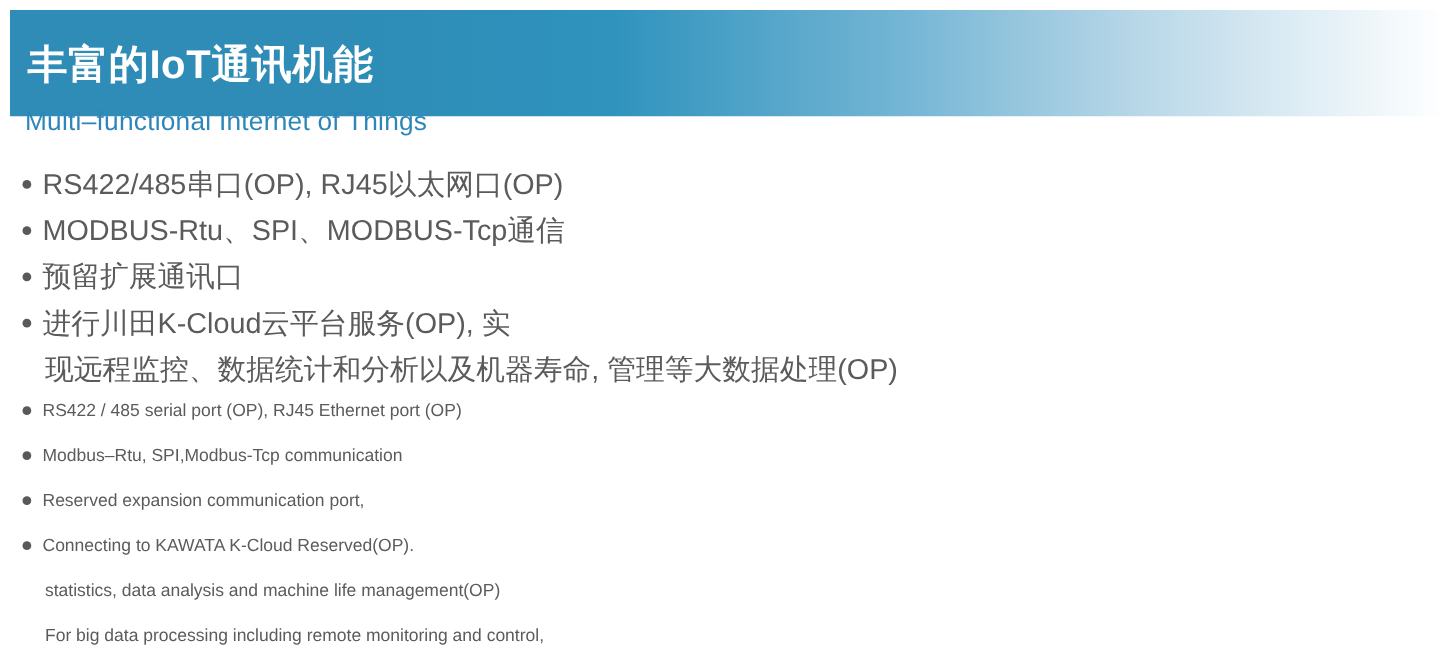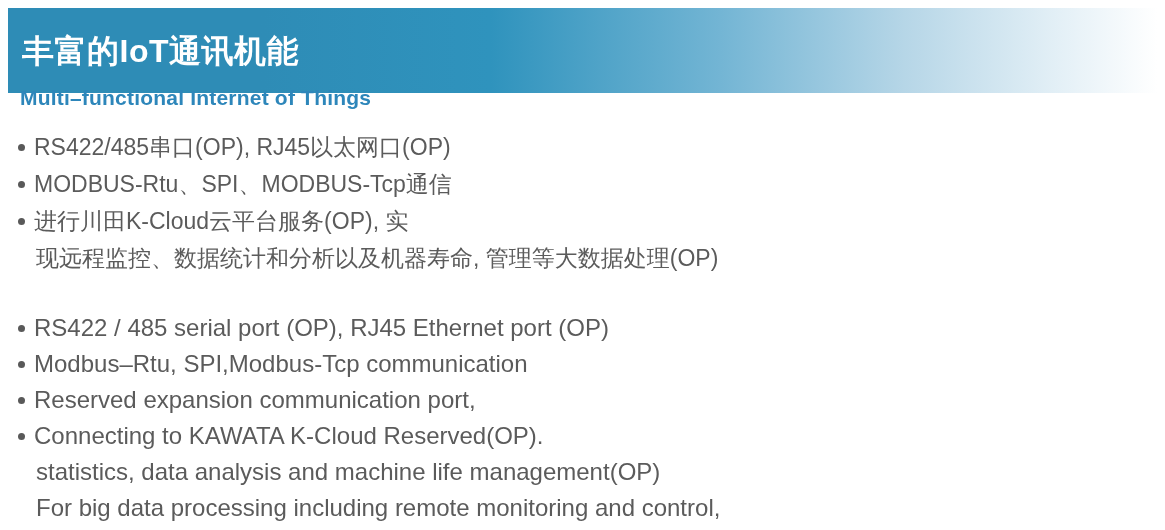--- a/index.html
+++ b/index.html
@@ -50,21 +50,21 @@
     white-space: nowrap;
   }
 
   
   .subtitle {
     position: absolute;
     left: 20px;
     top: 86px;
     color: #2d86ba;
     font-size: 21px;
-    font-weight: bold;
+    font-weight: normal;
     letter-spacing: 0.2px;
     white-space: nowrap;
   }
 
   
   .list {
     position: absolute;
     left: 18px;
     width: 1130px;
   }
@@ -95,21 +95,21 @@
   }
 
   .text {
     flex: 1 1 auto;
     color: #5b5b5b;
     font-size: 21px;
     line-height: 28px;
     white-space: nowrap;
   }
   .text-cn { font-size: 23px; }
-  .text-en { font-size: 24px; }
+  .text-en { font-size: 14px; }
 
   
   .cont {
     display: flex;
     height: 36px;
   }
   .cont .spacer {
     flex: 0 0 auto;
     width: 18px;
   }
@@ -131,20 +131,26 @@
       <span class="bullet">
           <i></i>
         </span>
       <span class="text text-cn">RS422/485串口(OP), RJ45以太网口(OP)</span>
     </div>
     <div class="row row-cn">
       <span class="bullet">
           <i></i>
         </span>
       <span class="text text-cn">MODBUS-Rtu、SPI、MODBUS-Tcp通信</span>
+    </div>
+    <div class="row row-cn">
+      <span class="bullet">
+          <i></i>
+        </span>
+      <span class="text text-cn">预留扩展通讯口</span>
     </div>
     <div class="row row-cn">
       <span class="bullet">
           <i></i>
         </span>
       <span class="text text-cn">进行川田K-Cloud云平台服务(OP), 实</span>
     </div>
     <div class="cont">
       <span class="spacer"></span>
       <span class="text text-cn">现远程监控、数据统计和分析以及机器寿命, 管理等大数据处理(OP)</span>

